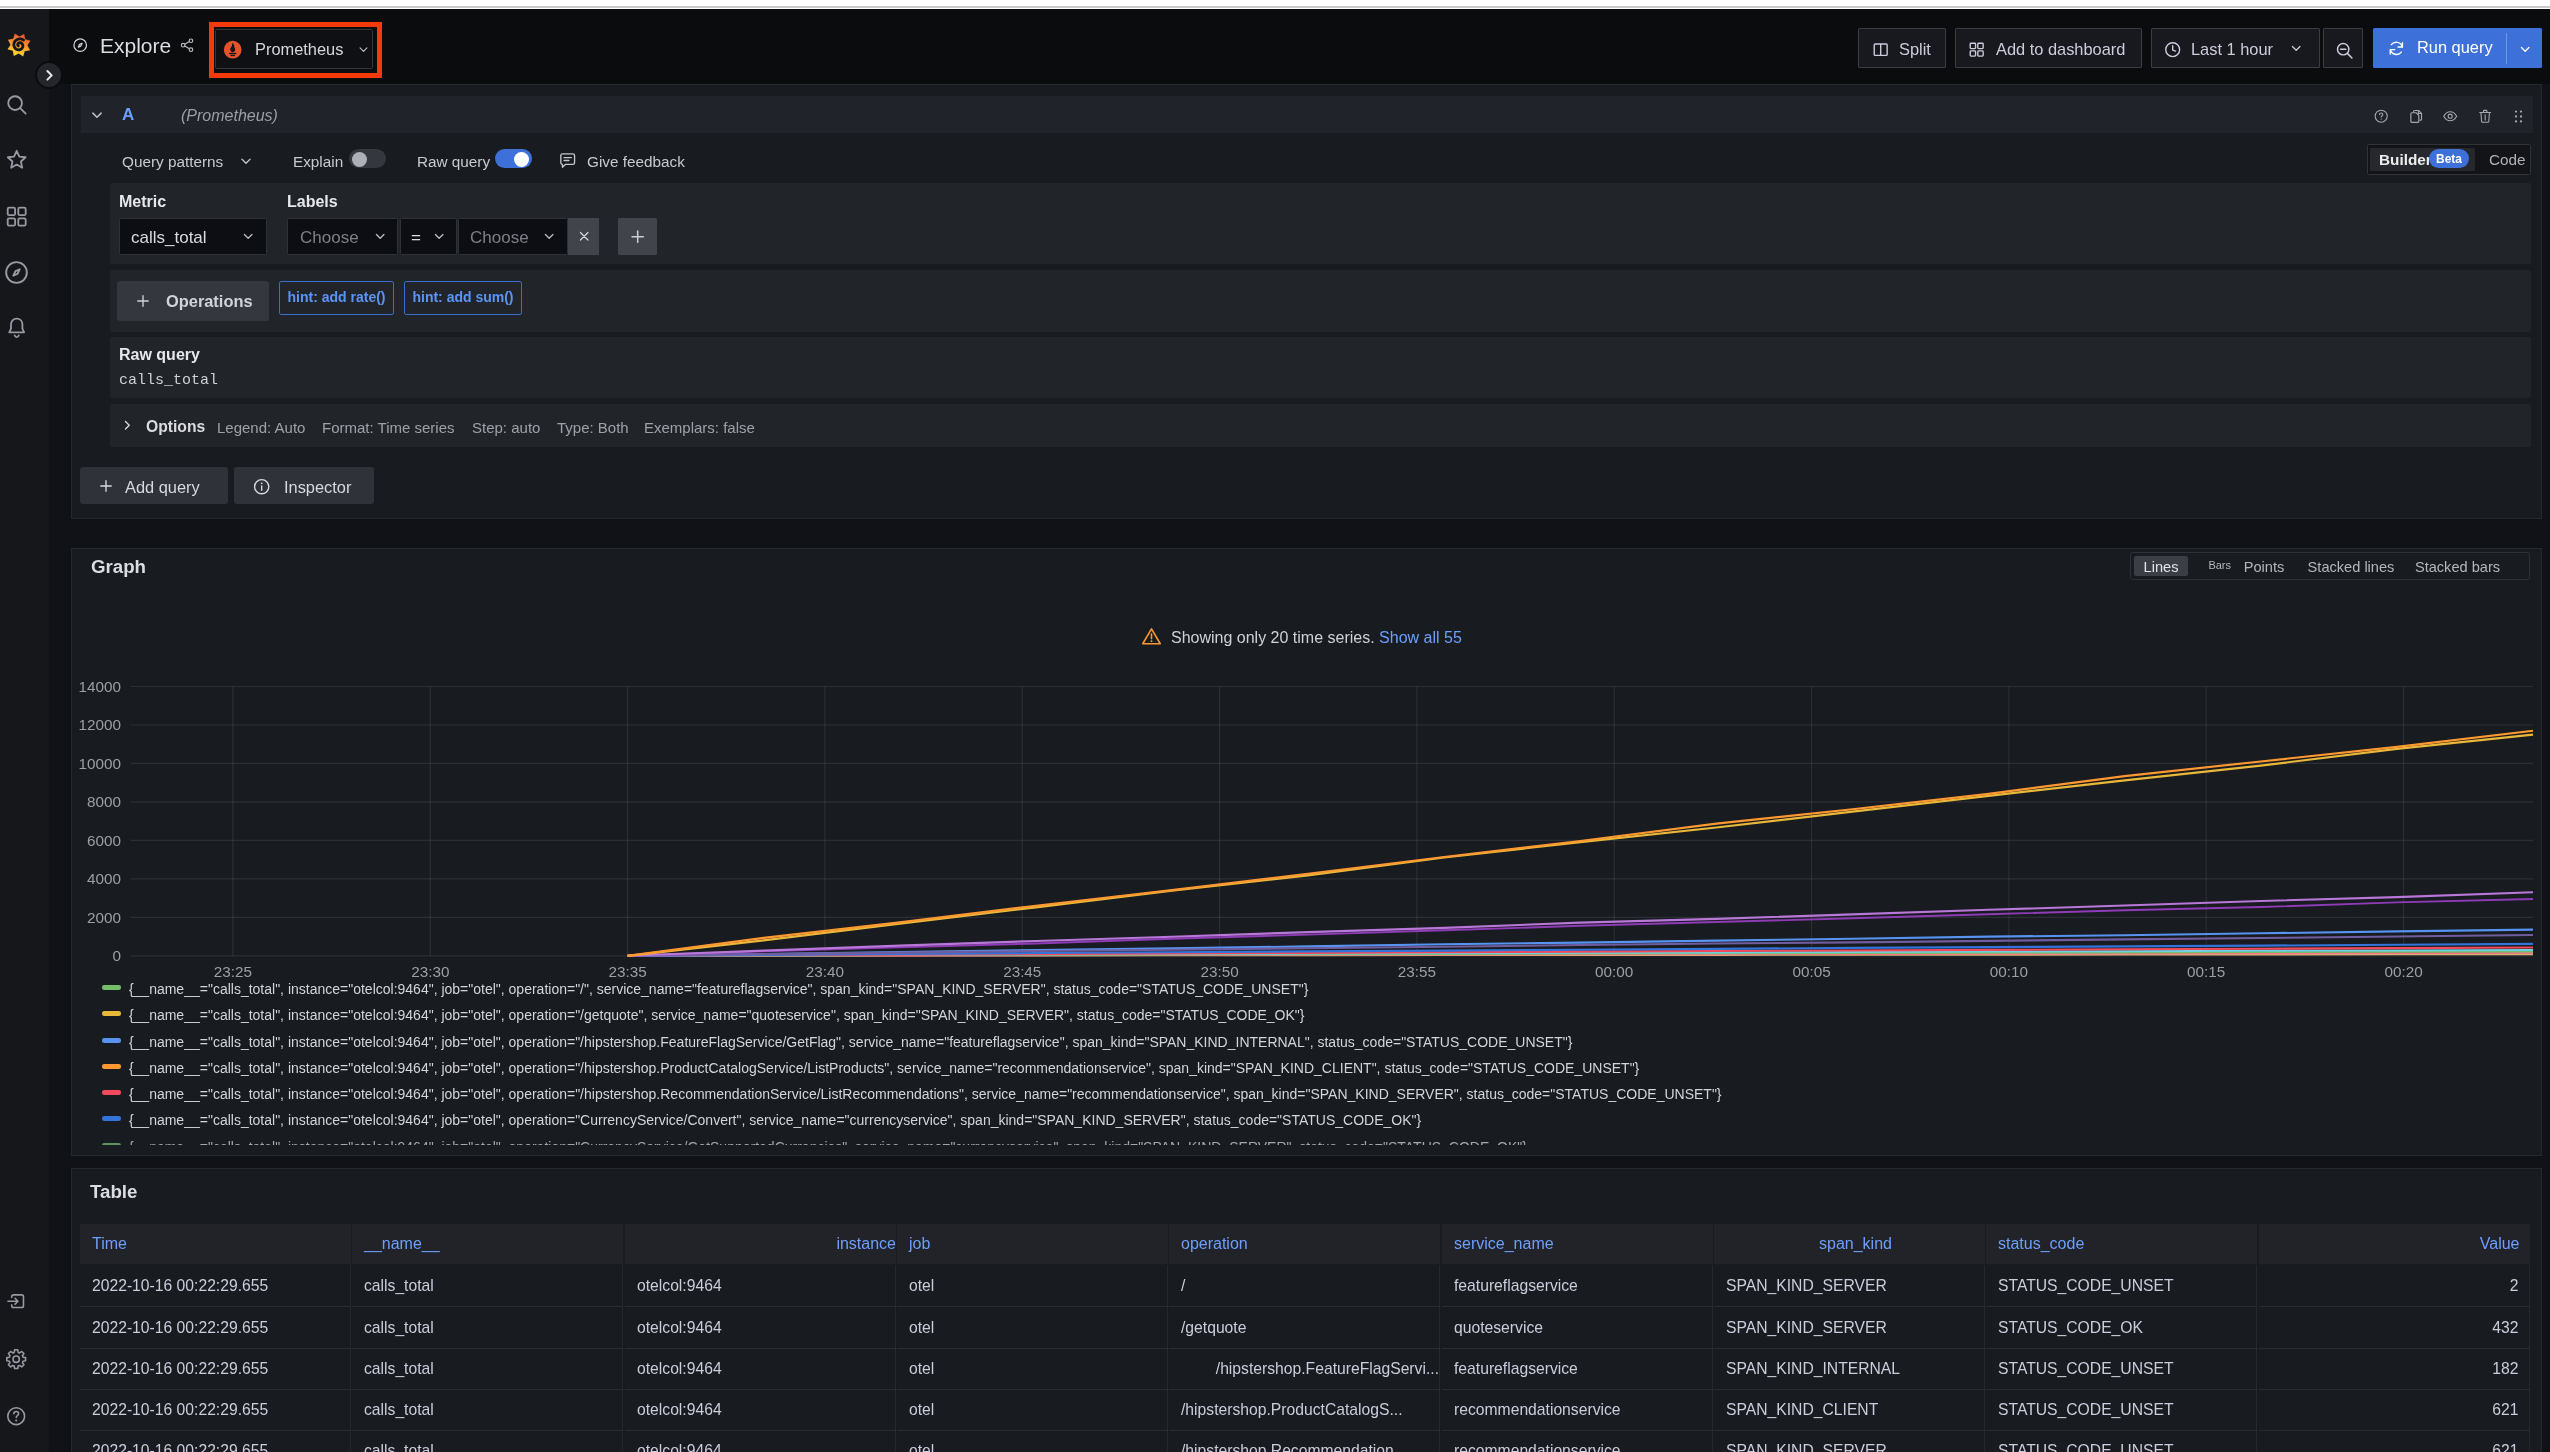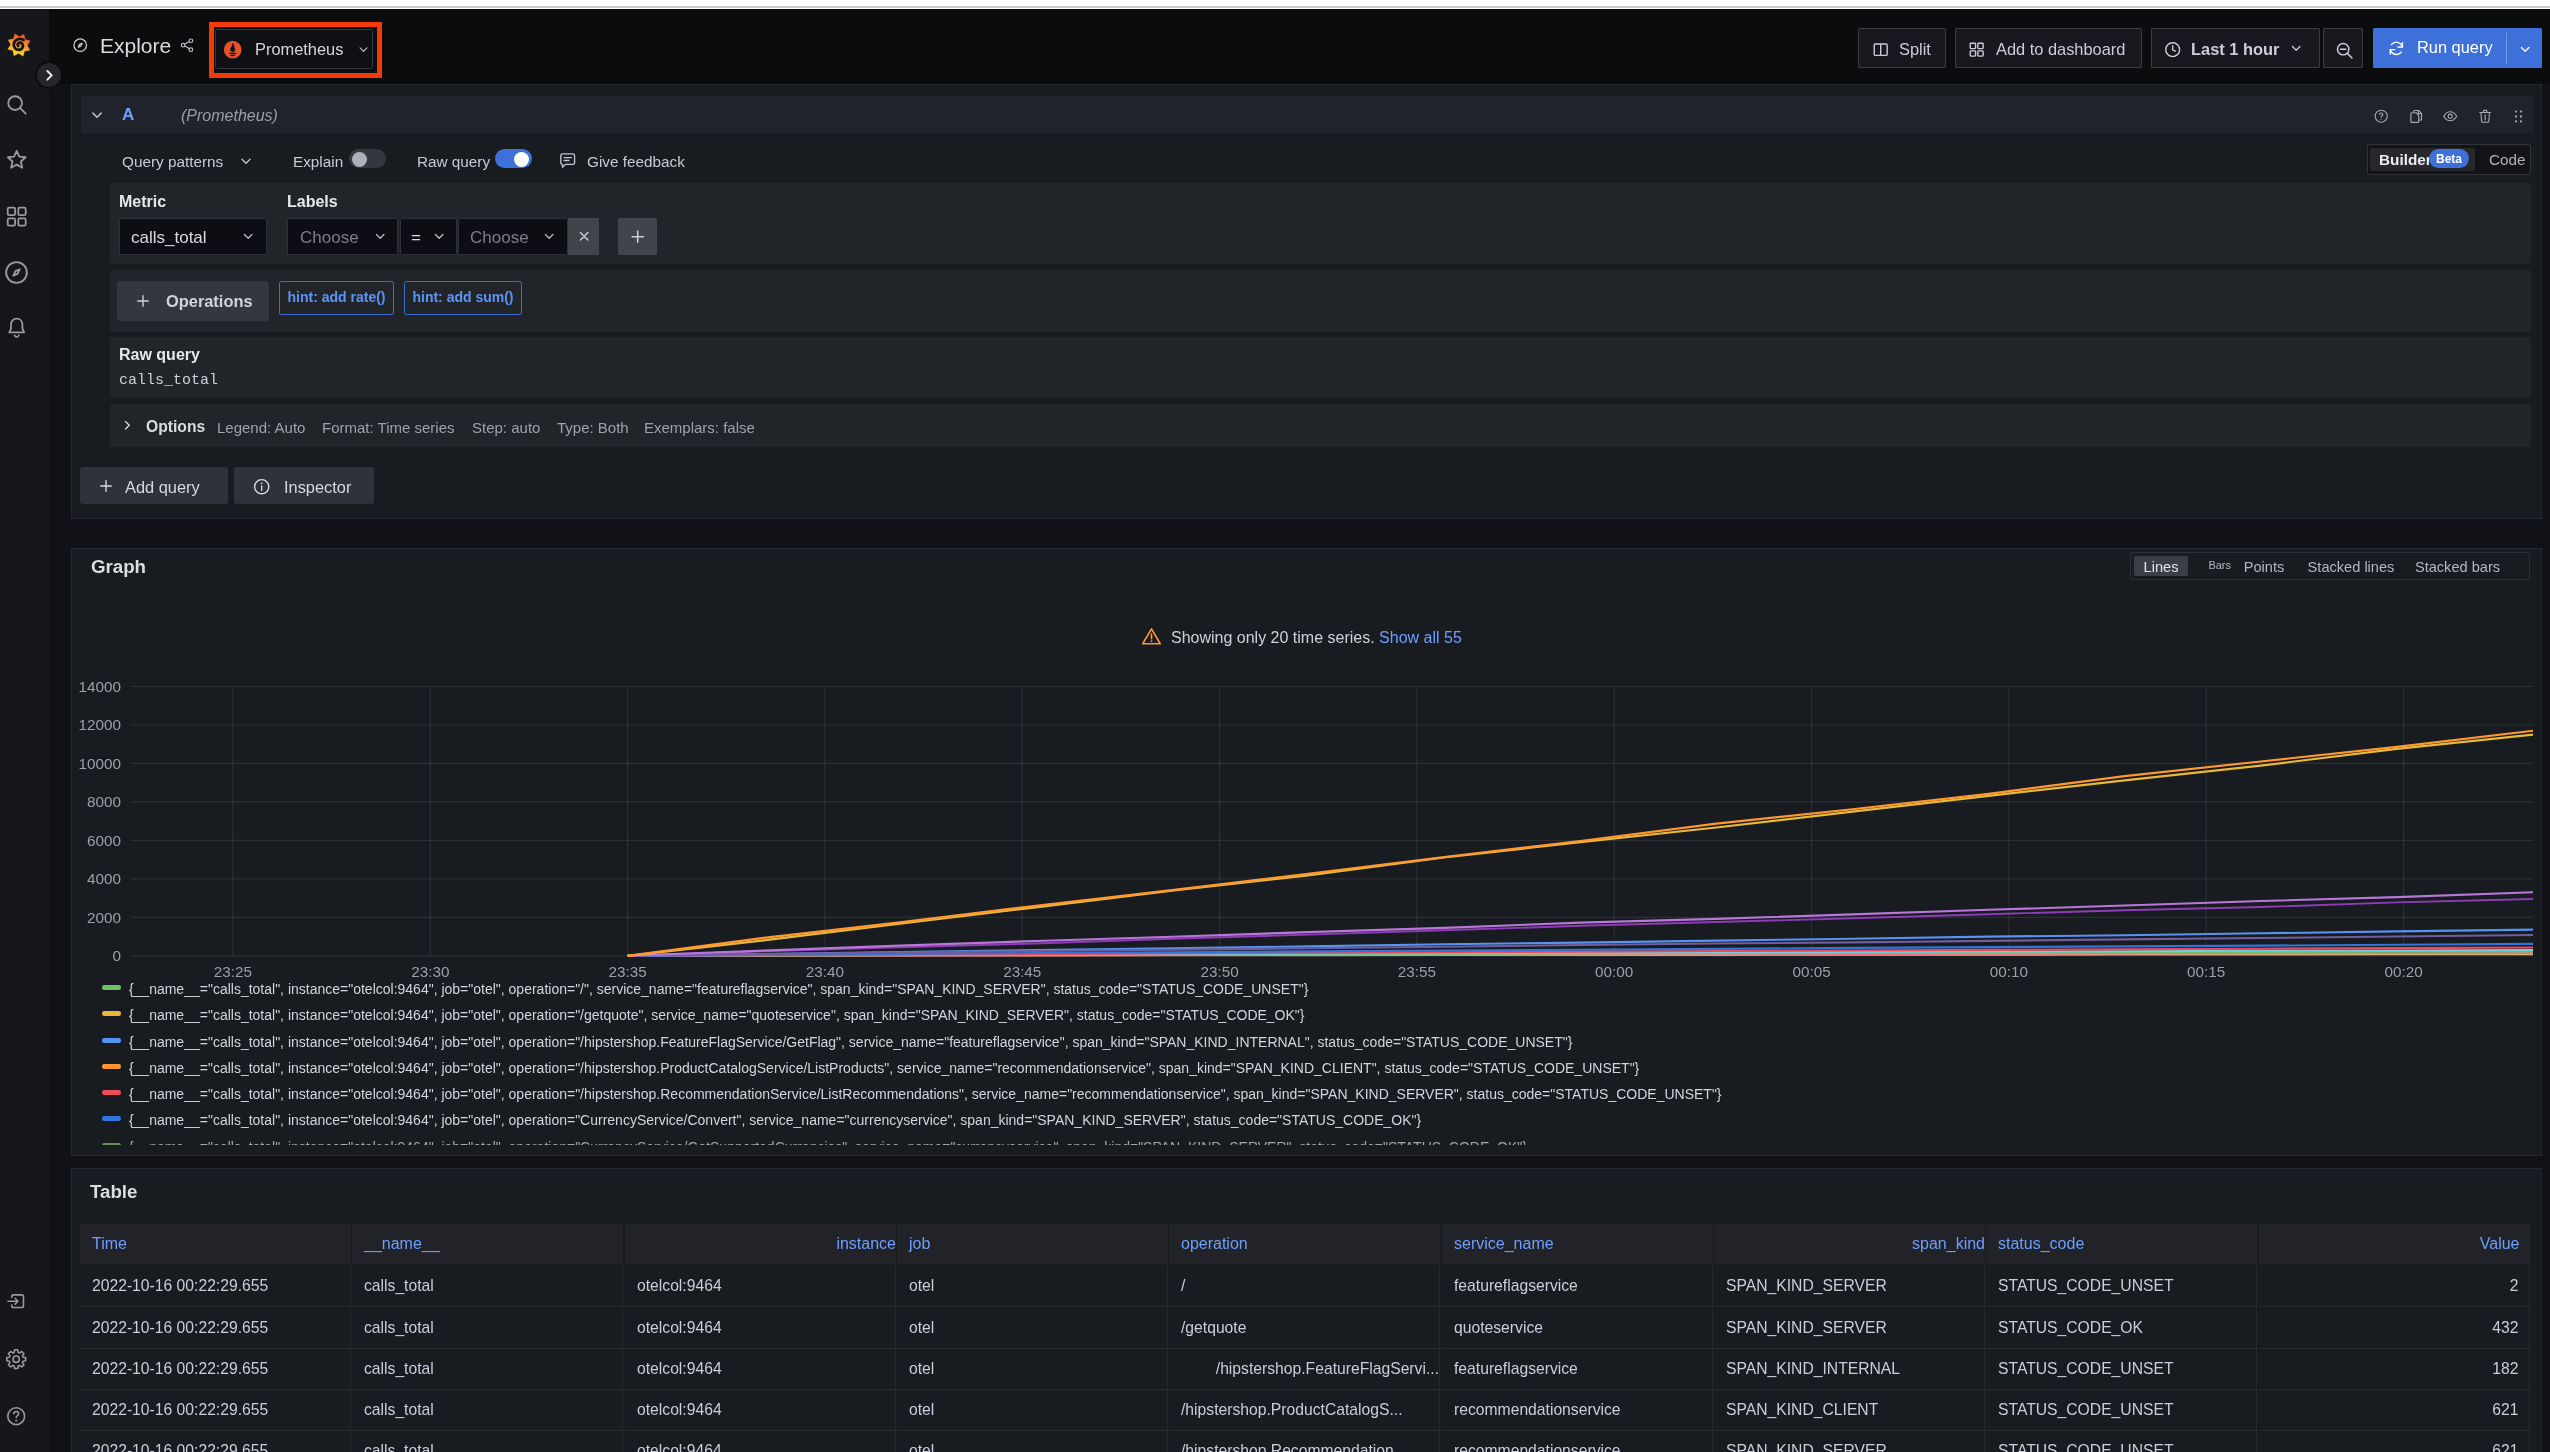--- a/index.html
+++ b/index.html
@@ -99,21 +99,21 @@
       <rect x="13.4" y="4" width="6.6" height="6.6" rx="1" stroke="#ccccdc" stroke-width="1.7"></rect>
       <rect x="4" y="13.4" width="6.6" height="6.6" rx="1" stroke="#ccccdc" stroke-width="1.7"></rect>
       <rect x="13.4" y="13.4" width="6.6" height="6.6" rx="1" stroke="#ccccdc" stroke-width="1.7"></rect>
     </svg>
 <div class="abs" style="left:1996px;top:40px;font-size:16.4px;font-weight:500;color:#ccccdc">Add to dashboard</div>
 <div class="btn" style="left:2151px;top:28px;width:169px;height:40px"></div>
 <svg style="position:absolute;left:2163px;top:40px" width="19.4" height="19.4" viewBox="0 0 24 24" fill="none">
       <circle cx="12" cy="12" r="8.6" stroke="#ccccdc" stroke-width="1.7"></circle>
       <path d="M12 7 L12 12.4 L15.4 13.8" stroke="#ccccdc" stroke-width="1.7" stroke-linecap="round"></path>
     </svg>
-<div class="abs" style="left:2191px;top:40px;font-size:16.4px;font-weight:700;color:#ccccdc">Last 1 hour</div>
+<div class="abs" style="left:2191px;top:40px;font-size:16.4px;font-weight:400;color:#ccccdc">Last 1 hour</div>
 <svg style="position:absolute;left:2288px;top:40px" width="16.4" height="16.4" viewBox="0 0 24 24" fill="none">
       <path d="M6.5 9.5 L12 15 L17.5 9.5" stroke="#ccccdc" stroke-width="1.9" stroke-linecap="round" stroke-linejoin="round"></path>
     </svg>
 <div class="btn" style="left:2323px;top:28px;width:40px;height:40px"></div>
 <svg style="position:absolute;left:2334px;top:40px" width="21" height="21" viewBox="0 0 24 24" fill="none">
       <circle cx="10.5" cy="10.5" r="6.5" stroke="#ccccdc" stroke-width="1.7"></circle>
       <path d="M15.3 15.3 L20.5 20.5" stroke="#ccccdc" stroke-width="1.7" stroke-linecap="round"></path>
       <path d="M7.5 10.5 L13.5 10.5" stroke="#ccccdc" stroke-width="1.7" stroke-linecap="round"></path>
     </svg>
 <div class="abs" style="left:2373px;top:28px;width:169px;height:40px;background:#3d71d9;border-radius:1.5px"></div>
@@ -327,21 +327,21 @@
 <div class="abs" style="left:0;top:158px;width:2426px;height:26px;white-space:nowrap;overflow:hidden;opacity:0.75;"><span style="display:inline-block;width:19.4px;height:4.5px;border-radius:2.2px;background:#73BF69;vertical-align:4.5px"></span><span style="font-size:14px;color:#d4d5dc;margin-left:7.5px">{__name__="calls_total", instance="otelcol:9464", job="otel", operation="CurrencyService/GetSupportedCurrencies", service_name="currencyservice", span_kind="SPAN_KIND_SERVER", status_code="STATUS_CODE_OK"}</span></div>
 </div>
 <div class="abs" style="left:71px;top:1168px;width:2471px;height:314px;background:#181b1f;border:0.7px solid #25282e"></div>
 <div class="abs" style="left:90px;top:1181px;font-size:18.7px;font-weight:600;color:#dcdde2">Table</div>
 <div class="abs" style="left:80px;top:1224px;width:271px;height:40px;background:#212328;color:#6e9fff;font-size:16px;line-height:40px;text-align:left;padding-left:12px;overflow:hidden">Time</div>
 <div class="abs" style="left:352px;top:1224px;width:271px;height:40px;background:#212328;color:#6e9fff;font-size:16px;line-height:40px;text-align:left;padding-left:12px;overflow:hidden">__name__</div>
 <div class="abs" style="left:625px;top:1224px;width:271px;height:40px;background:#212328;color:#6e9fff;font-size:16px;line-height:40px;text-align:right;padding-left:12px;overflow:hidden">instance</div>
 <div class="abs" style="left:897px;top:1224px;width:271px;height:40px;background:#212328;color:#6e9fff;font-size:16px;line-height:40px;text-align:left;padding-left:12px;overflow:hidden">job</div>
 <div class="abs" style="left:1169px;top:1224px;width:271px;height:40px;background:#212328;color:#6e9fff;font-size:16px;line-height:40px;text-align:left;padding-left:12px;overflow:hidden">operation</div>
 <div class="abs" style="left:1442px;top:1224px;width:271px;height:40px;background:#212328;color:#6e9fff;font-size:16px;line-height:40px;text-align:left;padding-left:12px;overflow:hidden">service_name</div>
-<div class="abs" style="left:1714px;top:1224px;width:271px;height:40px;background:#212328;color:#6e9fff;font-size:16px;line-height:40px;text-align:right;padding-left:12px;overflow:hidden">span_kind</div>
+<div class="abs" style="left:1714px;top:1224px;width:271px;height:40px;background:#212328;color:#6e9fff;font-size:16px;line-height:40px;text-align:center;padding-left:12px;overflow:hidden">span_kind</div>
 <div class="abs" style="left:1986px;top:1224px;width:271px;height:40px;background:#212328;color:#6e9fff;font-size:16px;line-height:40px;text-align:left;padding-left:12px;overflow:hidden">status_code</div>
 <div class="abs" style="left:2259px;top:1224px;width:271px;height:40px;background:#212328;color:#6e9fff;font-size:16px;line-height:40px;text-align:right;padding-right:10.5px;overflow:hidden">Value</div>
 <div class="abs" style="left:80px;top:1265px;width:271px;height:42px;color:#ccccdc;font-size:15.7px;line-height:42px;text-align:left;padding-left:12px;border-bottom:0.7px solid rgba(204,204,220,0.09);border-right:0.7px solid rgba(204,204,220,0.07);overflow:hidden;white-space:nowrap">2022-10-16 00:22:29.655</div>
 <div class="abs" style="left:352px;top:1265px;width:271px;height:42px;color:#ccccdc;font-size:15.7px;line-height:42px;text-align:left;padding-left:12px;border-bottom:0.7px solid rgba(204,204,220,0.09);border-right:0.7px solid rgba(204,204,220,0.07);overflow:hidden;white-space:nowrap">calls_total</div>
 <div class="abs" style="left:625px;top:1265px;width:271px;height:42px;color:#ccccdc;font-size:15.7px;line-height:42px;text-align:left;padding-left:12px;border-bottom:0.7px solid rgba(204,204,220,0.09);border-right:0.7px solid rgba(204,204,220,0.07);overflow:hidden;white-space:nowrap">otelcol:9464</div>
 <div class="abs" style="left:897px;top:1265px;width:271px;height:42px;color:#ccccdc;font-size:15.7px;line-height:42px;text-align:left;padding-left:12px;border-bottom:0.7px solid rgba(204,204,220,0.09);border-right:0.7px solid rgba(204,204,220,0.07);overflow:hidden;white-space:nowrap">otel</div>
 <div class="abs" style="left:1169px;top:1265px;width:271px;height:42px;color:#ccccdc;font-size:15.7px;line-height:42px;text-align:left;padding-left:12px;border-bottom:0.7px solid rgba(204,204,220,0.09);border-right:0.7px solid rgba(204,204,220,0.07);overflow:hidden;white-space:nowrap">/</div>
 <div class="abs" style="left:1442px;top:1265px;width:271px;height:42px;color:#ccccdc;font-size:15.7px;line-height:42px;text-align:left;padding-left:12px;border-bottom:0.7px solid rgba(204,204,220,0.09);border-right:0.7px solid rgba(204,204,220,0.07);overflow:hidden;white-space:nowrap">featureflagservice</div>
 <div class="abs" style="left:1714px;top:1265px;width:271px;height:42px;color:#ccccdc;font-size:15.7px;line-height:42px;text-align:left;padding-left:12px;border-bottom:0.7px solid rgba(204,204,220,0.09);border-right:0.7px solid rgba(204,204,220,0.07);overflow:hidden;white-space:nowrap">SPAN_KIND_SERVER</div>
 <div class="abs" style="left:1986px;top:1265px;width:271px;height:42px;color:#ccccdc;font-size:15.7px;line-height:42px;text-align:left;padding-left:12px;border-bottom:0.7px solid rgba(204,204,220,0.09);border-right:0.7px solid rgba(204,204,220,0.07);overflow:hidden;white-space:nowrap">STATUS_CODE_UNSET</div>

